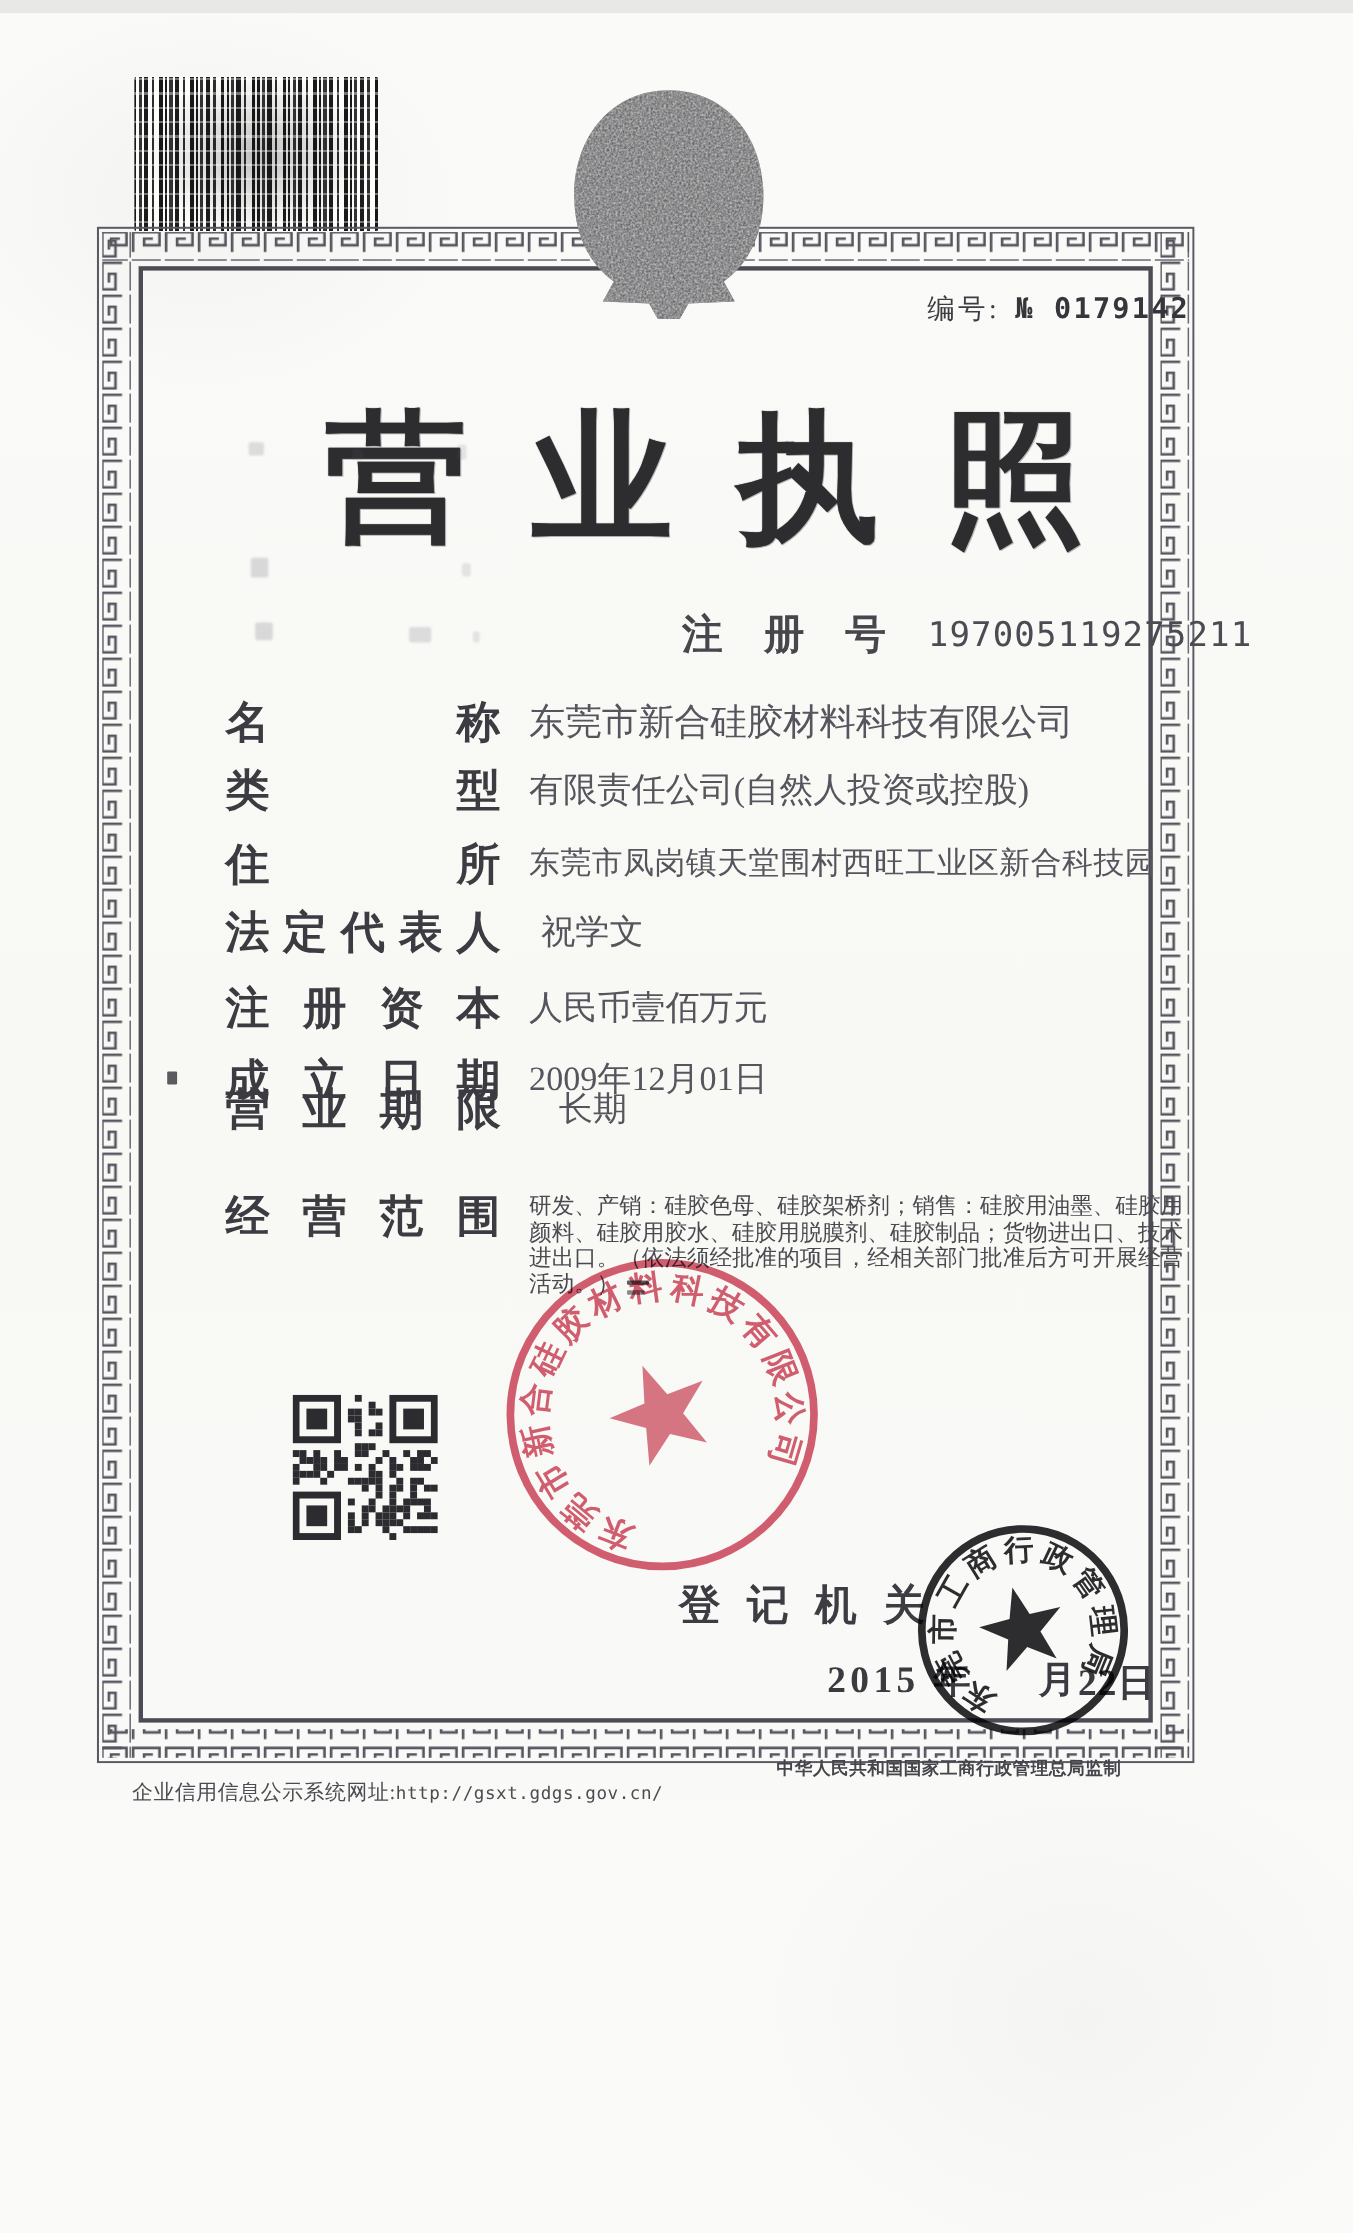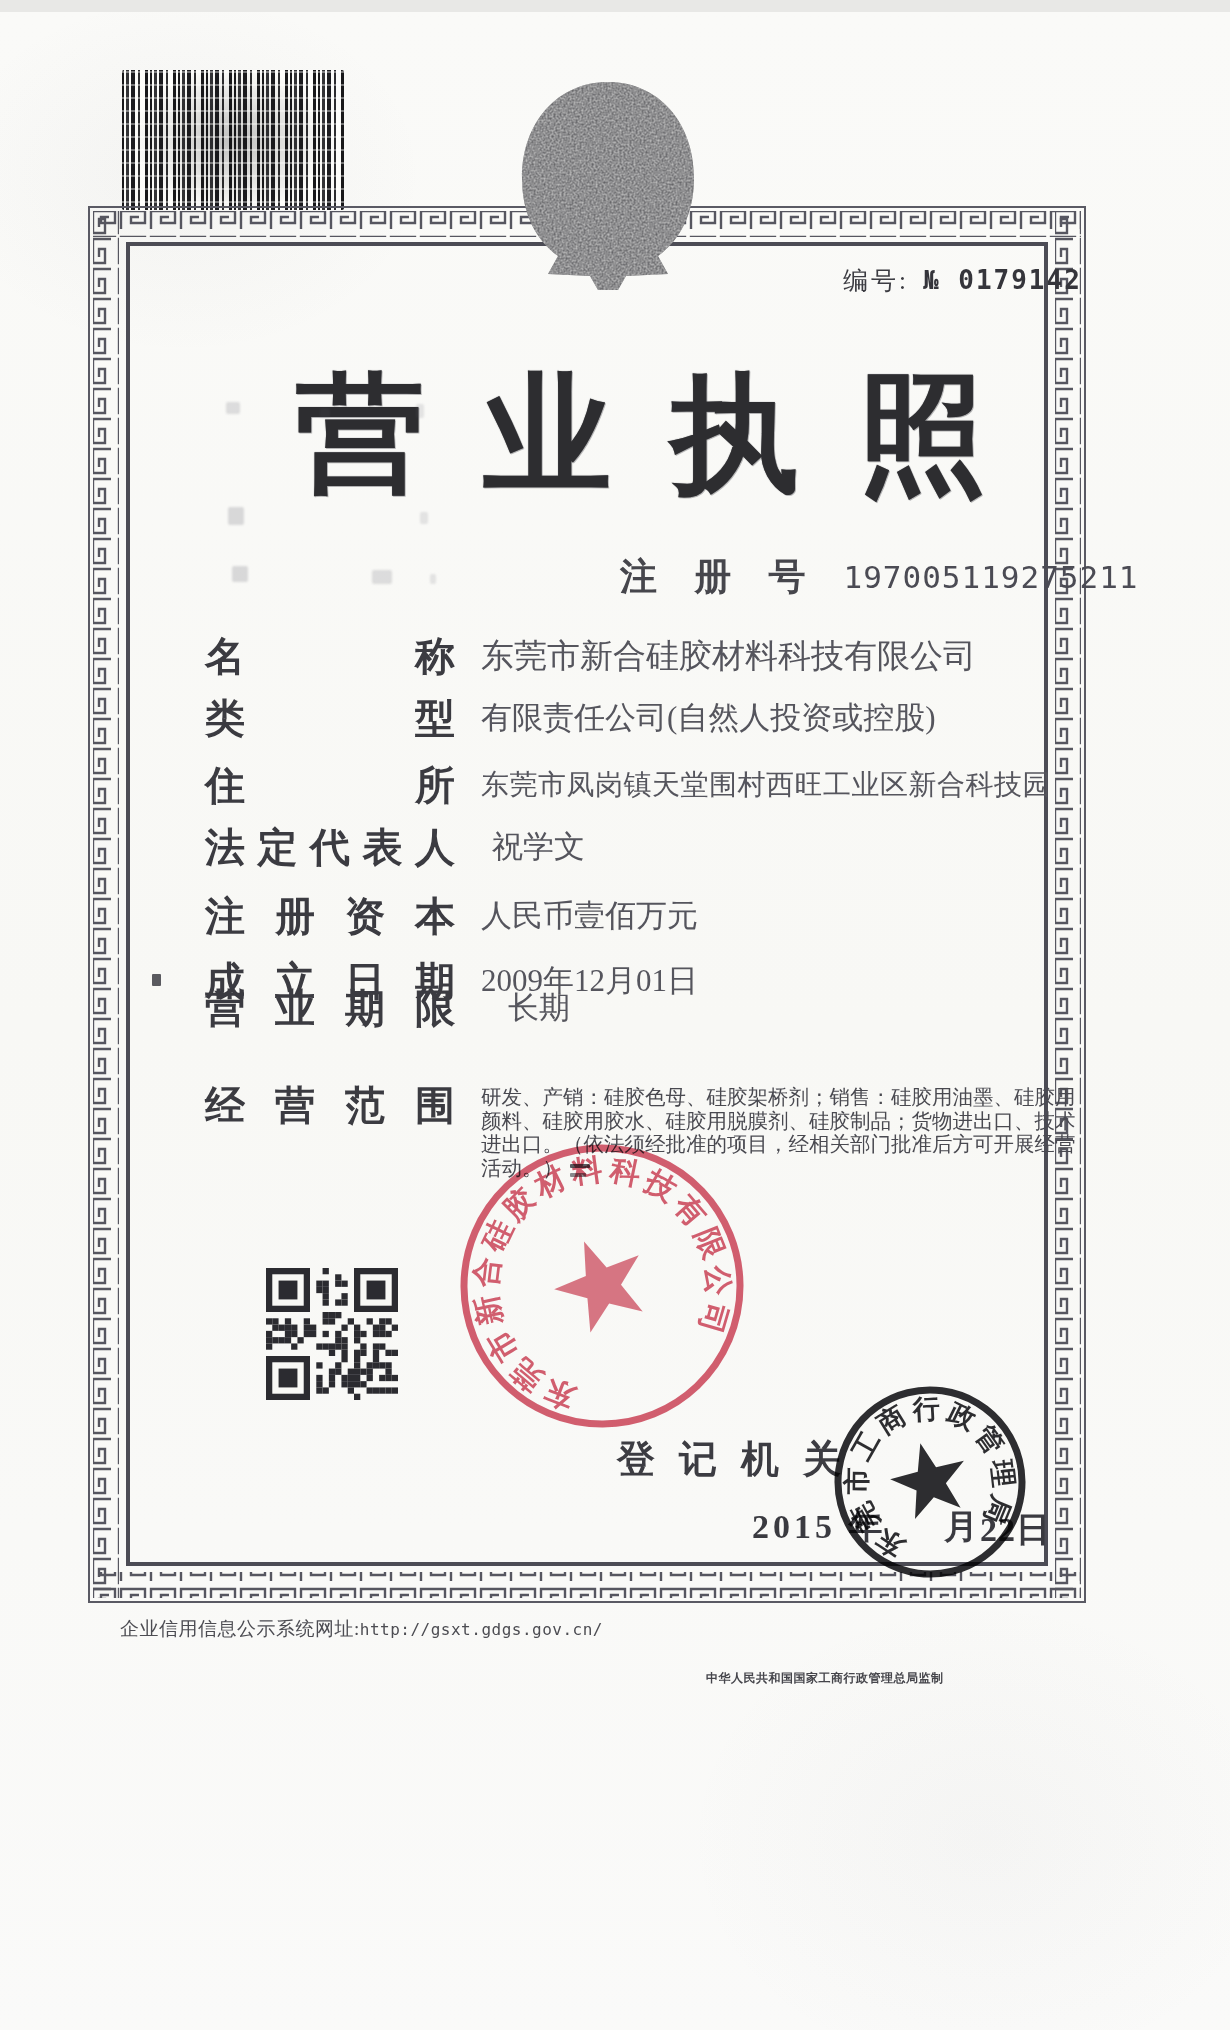--- a/index.html
+++ b/index.html
@@ -66,21 +66,21 @@
   .scope div{white-space:nowrap;}
   
   .registry-label{position:absolute; left:617px; top:1422px; font-size:38px; font-weight:600; letter-spacing:24px; color:#3c3c42; white-space:nowrap;}
   .reg-date{position:absolute; left:0; top:0; width:1230px; height:2030px; pointer-events:none;}
   .reg-date span{position:absolute; font-size:34px; color:#3a3a40; font-weight:600;}
   .d-year{left:752px; top:1492px; letter-spacing:4px;}
   .d-month{left:944px; top:1492px;}
   .d-day{left:980px; top:1495px; letter-spacing:1px;}
   .footer-left{position:absolute; left:120px; top:1604px; font-size:19px; color:#4c4c52; letter-spacing:0.5px;}
   .footer-left .url{font-family:"DejaVu Sans Mono", monospace; font-size:16px;}
-  .footer-right{position:absolute; left:706px; top:1658px; font-size:12px; color:#45454b; font-weight:600; letter-spacing:0.5px;}
+  .footer-right{position:absolute; left:706px; top:1586px; font-size:16px; color:#45454b; font-weight:600; letter-spacing:0.5px;}
   
   .qr{position:absolute; left:266px; top:1256px;}
   .red-seal{position:absolute; left:452px; top:1124px; mix-blend-mode:multiply;}
   .black-seal{position:absolute; left:830px; top:1370px; mix-blend-mode:multiply;}
   
   .ga{position:absolute; background:rgba(95,95,108,0.42); filter:blur(1.2px); border-radius:2px;}
   .ga-dark{position:absolute; background:rgba(45,45,52,0.78); filter:blur(0.4px); border-radius:1px;}
 </style>
 </head>
 <body>

